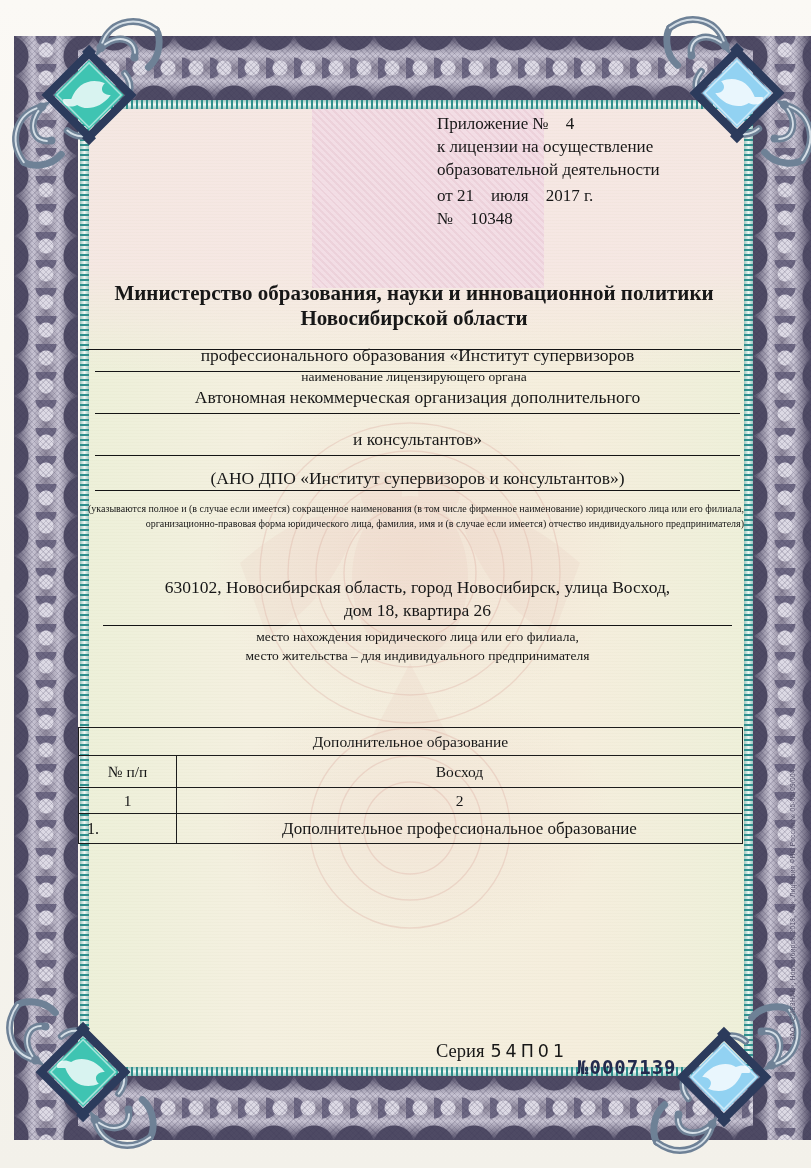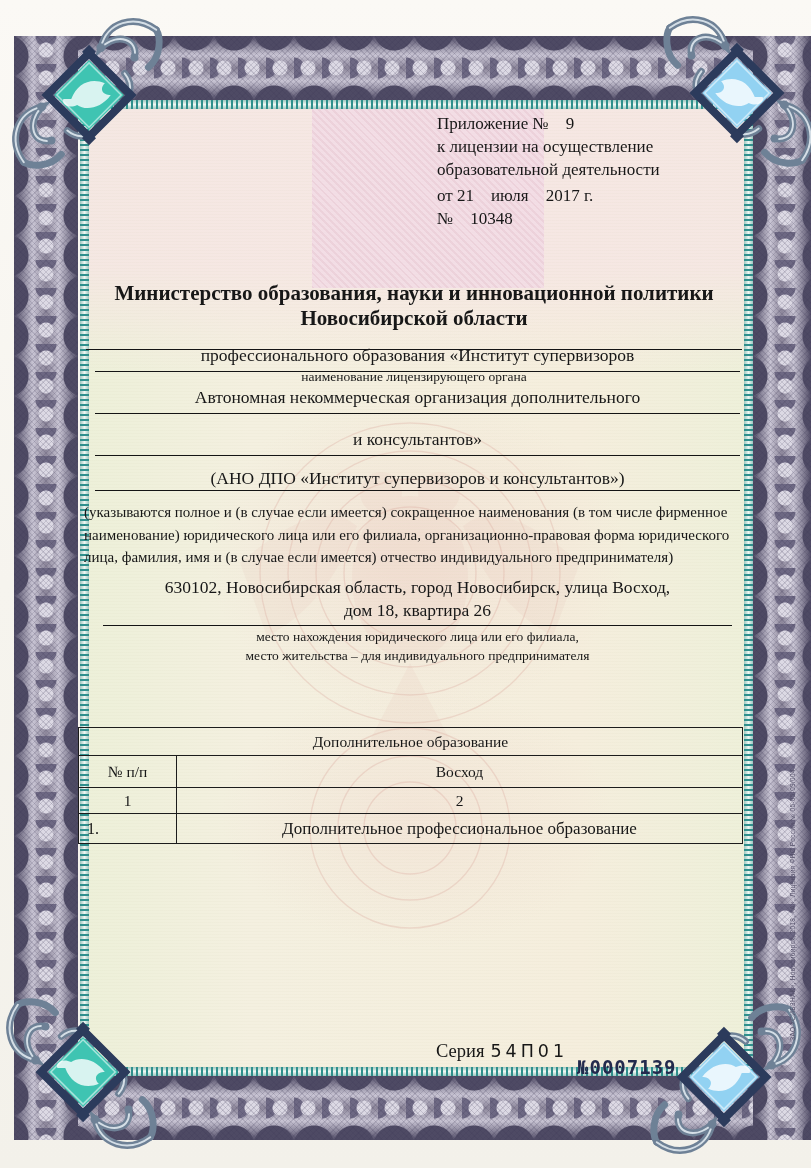--- a/index.html
+++ b/index.html
@@ -88,21 +88,21 @@
   .hdr{left:437px;top:112px;font-size:17px;line-height:23px;}
   .hdr .l4{margin-top:3px;}
   .ministry{left:86px;top:281px;width:656px;text-align:center;}
   .ministry .name{font-weight:bold;font-size:21px;padding-bottom:18px;border-bottom:1.6px solid #141414;}
   .ministry .cap{font-size:13.5px;margin-top:19px;}
   .orgblock{left:95px;top:330px;width:645px;}
   .u-line{display:flex;align-items:flex-end;justify-content:center;
           border-bottom:1.6px solid #141414;font-size:17.5px;}
   .org1,.org2,.org3{height:42px;padding-bottom:5px;box-sizing:border-box;}
   .org4{height:35px;padding-bottom:1px;box-sizing:border-box;}
-  .expl{left:84px;top:501px;width:660px;text-align:left;font-size:15px;line-height:1.5;}
+  .expl{left:84px;top:501px;width:660px;text-align:right;font-size:10px;line-height:1.5;}
   .addr{left:95px;top:576px;width:645px;text-align:center;}
   .addr .big{font-size:17.5px;line-height:23px;}
   .addr .rule{border-bottom:1.6px solid #141414;padding-top:3px;margin:0 8px;}
   .addr .cap{font-size:13.5px;line-height:16px;margin-top:3px;}
   
   .doc-table{
     position:absolute;left:78px;top:727px;width:663px;z-index:4;
     display:grid;grid-template-columns:97px 1fr;grid-template-rows:27px 32px 26px 30px;
     border:1.6px solid #1c1c1c;font-size:15.5px;
   }
@@ -197,21 +197,21 @@
       <use href="#corner-orn"></use>
     </svg>
   <svg class="corner bl teal" viewBox="0 0 170 170">
       <use href="#corner-orn"></use>
     </svg>
   <svg class="corner br blue" viewBox="0 0 170 170">
       <use href="#corner-orn"></use>
     </svg>
 
   <div class="txt hdr">
-    <div class="pre">Приложение №    9</div>
+    <div class="pre">Приложение №    4</div>
     <div class="pre">к лицензии на осуществление</div>
     <div class="pre">образовательной деятельности</div>
     <div class="pre l4">от 21    июля    2017 г.</div>
     <div class="pre">№    10348</div>
   </div>
 
   <div class="txt ministry">
     <div class="name">Министерство образования, науки и инновационной политики Новосибирской области</div>
     <div class="cap">наименование лицензирующего органа</div>
   </div>

